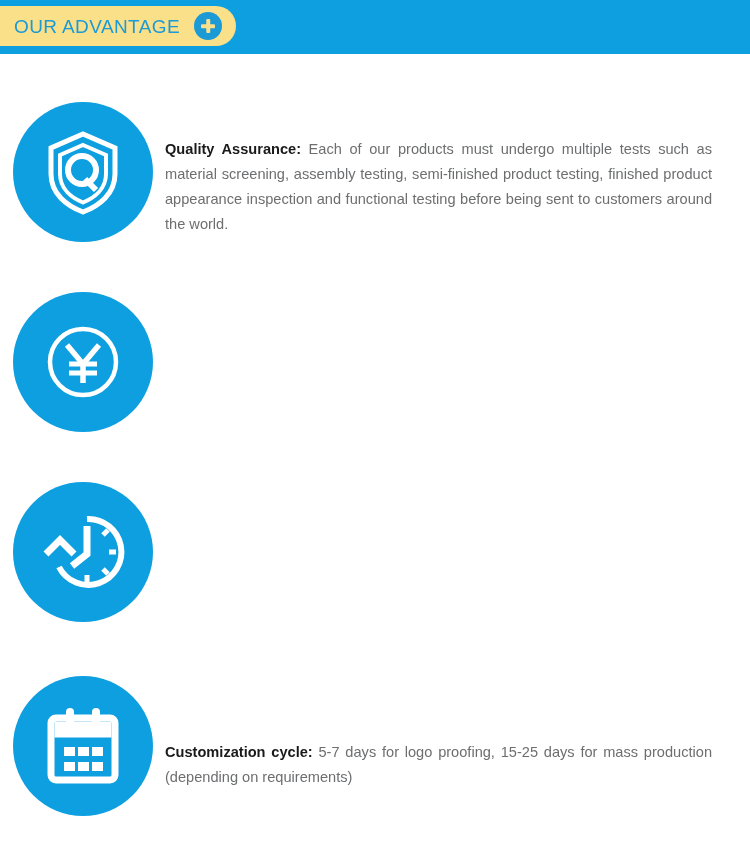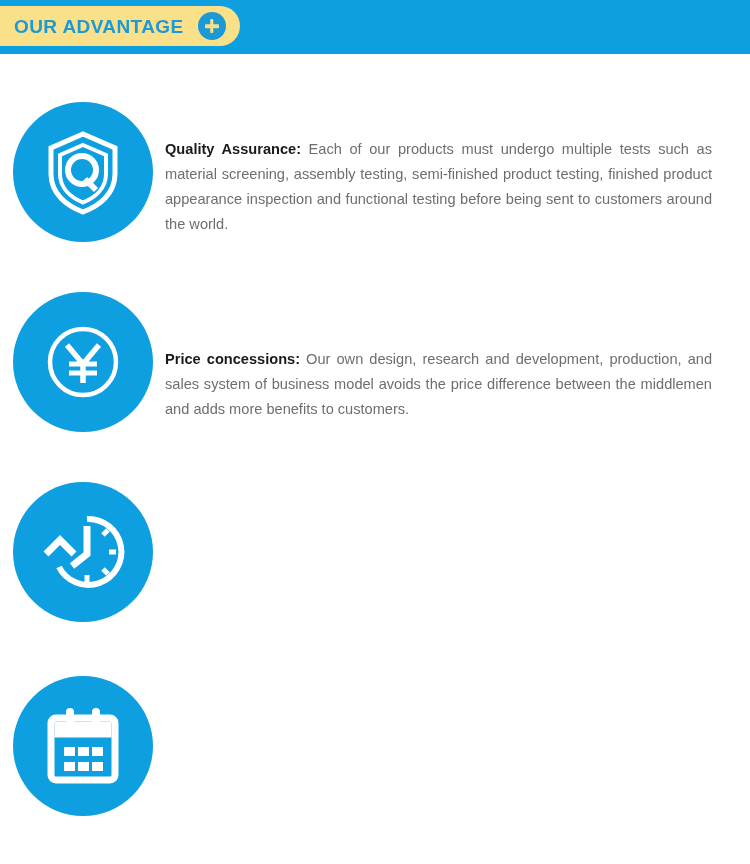--- a/index.html
+++ b/index.html
@@ -27,21 +27,21 @@
     height: 40px;
     padding: 0 14px 0 44px;
     background: #fbe08a;
     border-radius: 0 22px 22px 0;
     display: flex;
     align-items: center;
     gap: 14px;
   }
   .banner-title {
     font-size: 19px;
-    font-weight: bold;
+    font-weight: normal;
     letter-spacing: 0.4px;
     color: #1b9ad6;
     white-space: nowrap;
     line-height: 1;
   }
   .plus-badge {
     position: relative;
     width: 28px;
     height: 28px;
     border-radius: 50%;
@@ -160,26 +160,20 @@
     <div class="icon-wrap">
       <div class="icon-circle">
         <svg width="96" height="96" viewBox="0 0 96 96" aria-hidden="true">
           <circle cx="48" cy="48" r="33" fill="none" stroke="#ffffff" stroke-width="4.5"></circle>
           <path d="M32 31 L48 50 L64 31" fill="none" stroke="#ffffff" stroke-width="5.5" stroke-linecap="butt"></path>
           <path d="M48 50 V69" stroke="#ffffff" stroke-width="5.5"></path>
           <path d="M34 50 H62" stroke="#ffffff" stroke-width="5"></path>
           <path d="M34 59 H62" stroke="#ffffff" stroke-width="5"></path>
         </svg>
       </div>
-    </div>
-    <div class="text-wrap">
-      <p class="advantage-text">
-        <span class="label">Price concessions:</span>
-        <span>Our own design, research and development, production, and sales system of business model avoids the price difference between the middlemen and adds more benefits to customers.</span>
-      </p>
     </div>
   </div>
 
   <div class="row row-3">
     <div class="icon-wrap">
       <div class="icon-circle">
         <svg width="96" height="96" viewBox="0 0 96 96" aria-hidden="true">
           <path d="M52 15 A33 33 0 1 1 24 63" fill="none" stroke="#ffffff" stroke-width="6" stroke-linecap="butt"></path>
           <path d="M11 50 L25 36 L39 50" fill="none" stroke="#ffffff" stroke-width="7" stroke-linecap="butt"></path>
           <path d="M52 22 V50 L37 62" fill="none" stroke="#ffffff" stroke-width="7" stroke-linecap="butt"></path>
@@ -202,15 +196,21 @@
           <rect x="17.5" y="21.5" width="57" height="16" fill="#ffffff"></rect>
           <rect x="27" y="47" width="11" height="9" fill="#ffffff"></rect>
           <rect x="41" y="47" width="11" height="9" fill="#ffffff"></rect>
           <rect x="55" y="47" width="11" height="9" fill="#ffffff"></rect>
           <rect x="27" y="62" width="11" height="9" fill="#ffffff"></rect>
           <rect x="41" y="62" width="11" height="9" fill="#ffffff"></rect>
           <rect x="55" y="62" width="11" height="9" fill="#ffffff"></rect>
         </svg>
       </div>
     </div>
+    <div class="text-wrap">
+      <p class="advantage-text">
+        <span class="label">Customization cycle:</span>
+        <span>5-7 days for logo proofing, 15-25 days for mass production (depending on requirements)</span>
+      </p>
+    </div>
   </div>
 
 </div>
 
 </body></html>

